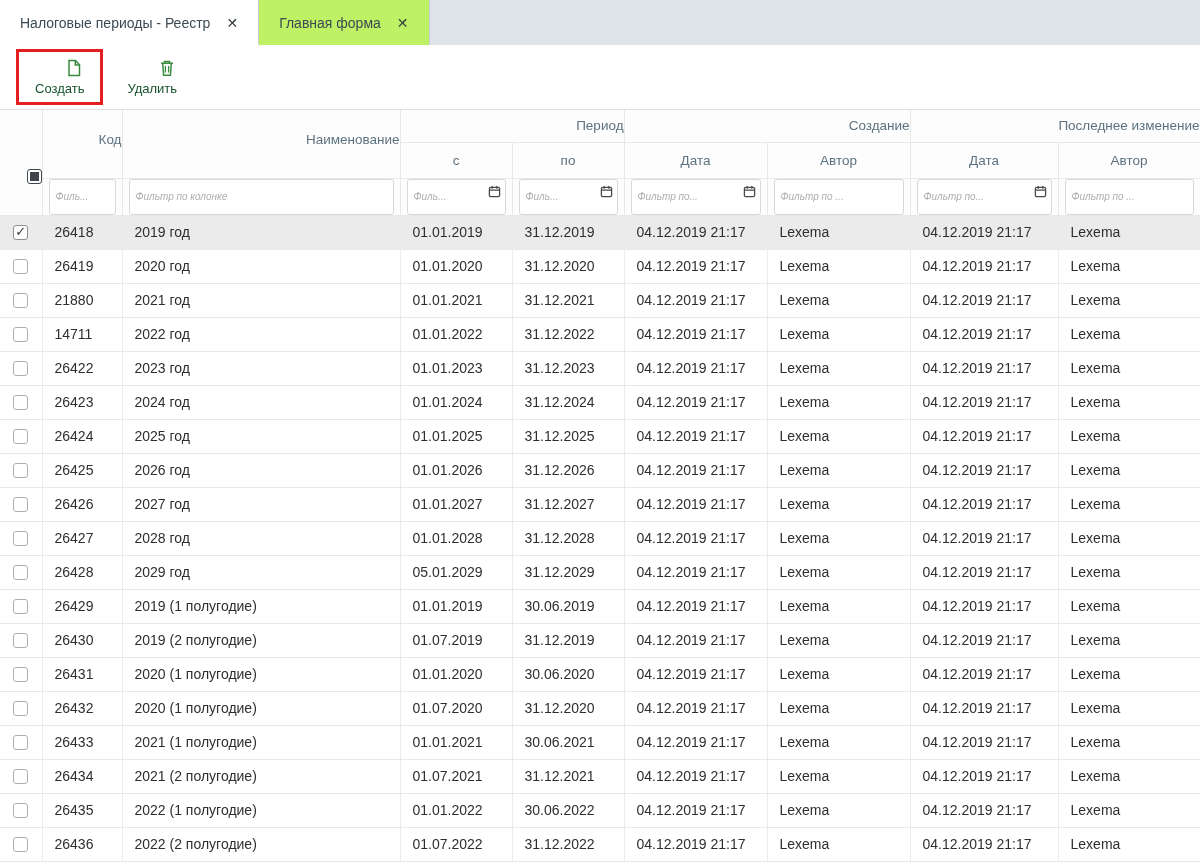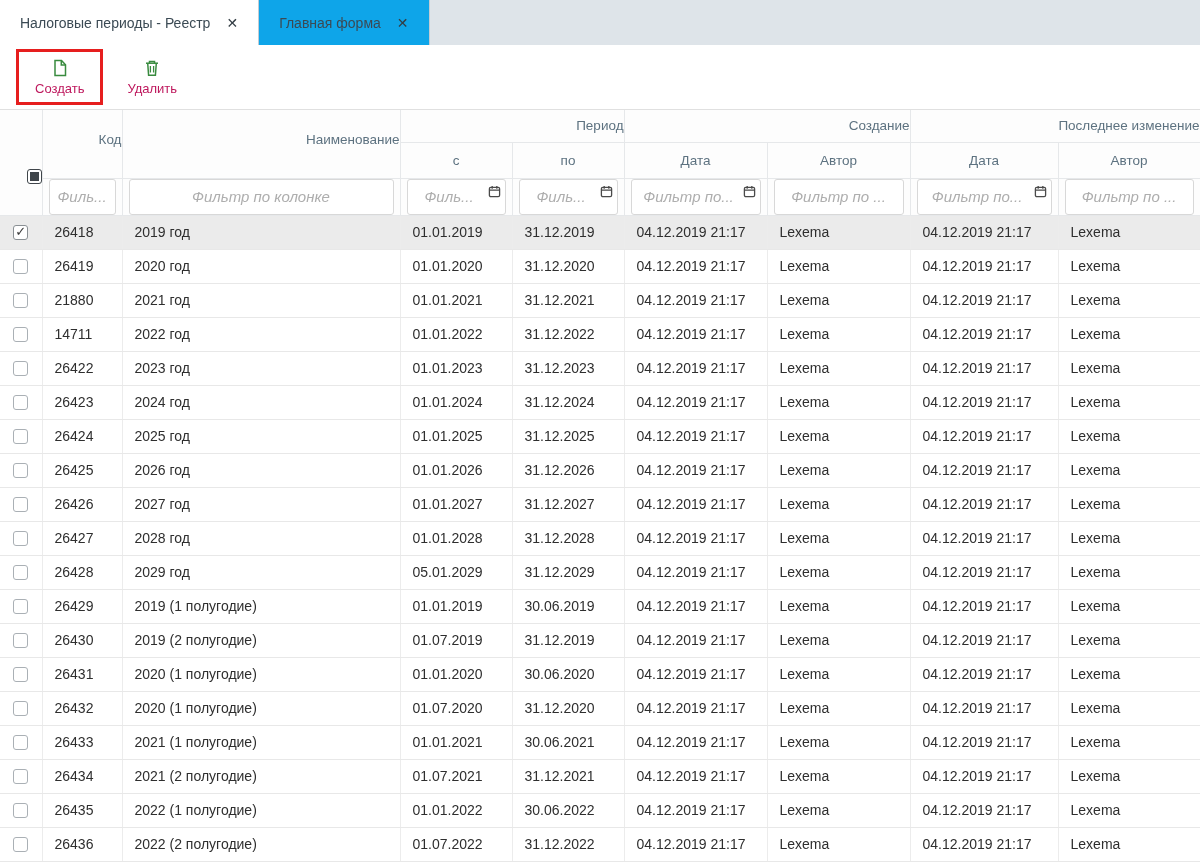--- a/index.html
+++ b/index.html
@@ -18,37 +18,37 @@
     background: #dee4e9;
     display: flex; align-items: stretch;
   }
   .tab {
     display: flex; align-items: center;
     padding: 0 20px;
     font-size: 14px; color: #3b4a54;
     cursor: default; white-space: nowrap;
   }
   .tab.active { background: #ffffff; }
-  .tab.inactive { background: #0ea5e9; border-left: 1px solid #c3ccd3; border-right: 1px solid #c3ccd3; }
+  .tab.inactive { background: #bef264; border-left: 1px solid #c3ccd3; border-right: 1px solid #c3ccd3; }
   .tab .close {
     margin-left: 16px; font-size: 14px; font-weight: bold; color: #333d44;
     line-height: 1;
   }
 
   
   .toolbar {
     height: 64px; flex: 0 0 64px;
     background: #fff;
     display: flex; align-items: center;
     padding-left: 16px;
   }
   .toolbtn {
     background: none; border: none; padding: 4px 10px;
-    display: flex; flex-direction: column; align-items: center; gap: 3px;
-    color: #be185d; font-family: inherit; font-size: 13px; cursor: pointer;
+    display: flex; flex-direction: column; align-items: flex-end; gap: 3px;
+    color: #14532d; font-family: inherit; font-size: 13px; cursor: pointer;
   }
   .toolbtn svg { display: block; }
   .red-box {
     border: 3px solid #e61e1e;
     padding: 2px 6px;
     margin-right: 14px;
     display: inline-block;
   }
 
   
@@ -64,22 +64,22 @@
   tr.h-group th { height: 32px; text-align: right; vertical-align: middle; }
   tr.h-sub th { height: 36px; text-align: center; vertical-align: middle; }
   tr.h-filter th { height: 36px; vertical-align: middle; }
   th.h-col { vertical-align: bottom; text-align: center; padding-bottom: 9px; }
   th.col-check { vertical-align: top; text-align: center; padding-top: 27px; }
 
   .fbox { position: relative; margin: 0 6px; }
   .fbox input {
     width: 100%; height: 25px;
     border: 1px solid #d8d8d8; border-radius: 3px;
-    padding: 17px 6px; font-family: inherit; font-size: 15px; color: #444;
-    background: #fff; outline: none; text-align: center;
+    padding: 17px 6px; font-family: inherit; font-size: 10px; color: #444;
+    background: #fff; outline: none;
   }
   .fbox.has-cal input { padding-right: 20px; }
   .fbox input::placeholder { font-style: italic; color: #aeaeae; }
   .fbox .cal { position: absolute; right: 5px; top: 6px; cursor: pointer; }
 
   tbody td {
     height: 34px;
     border-right: 1px solid #ececec; border-bottom: 1px solid #e8e8e8;
     background: #fff; font-size: 14px; color: #2e2e2e;
     white-space: nowrap; overflow: hidden;

